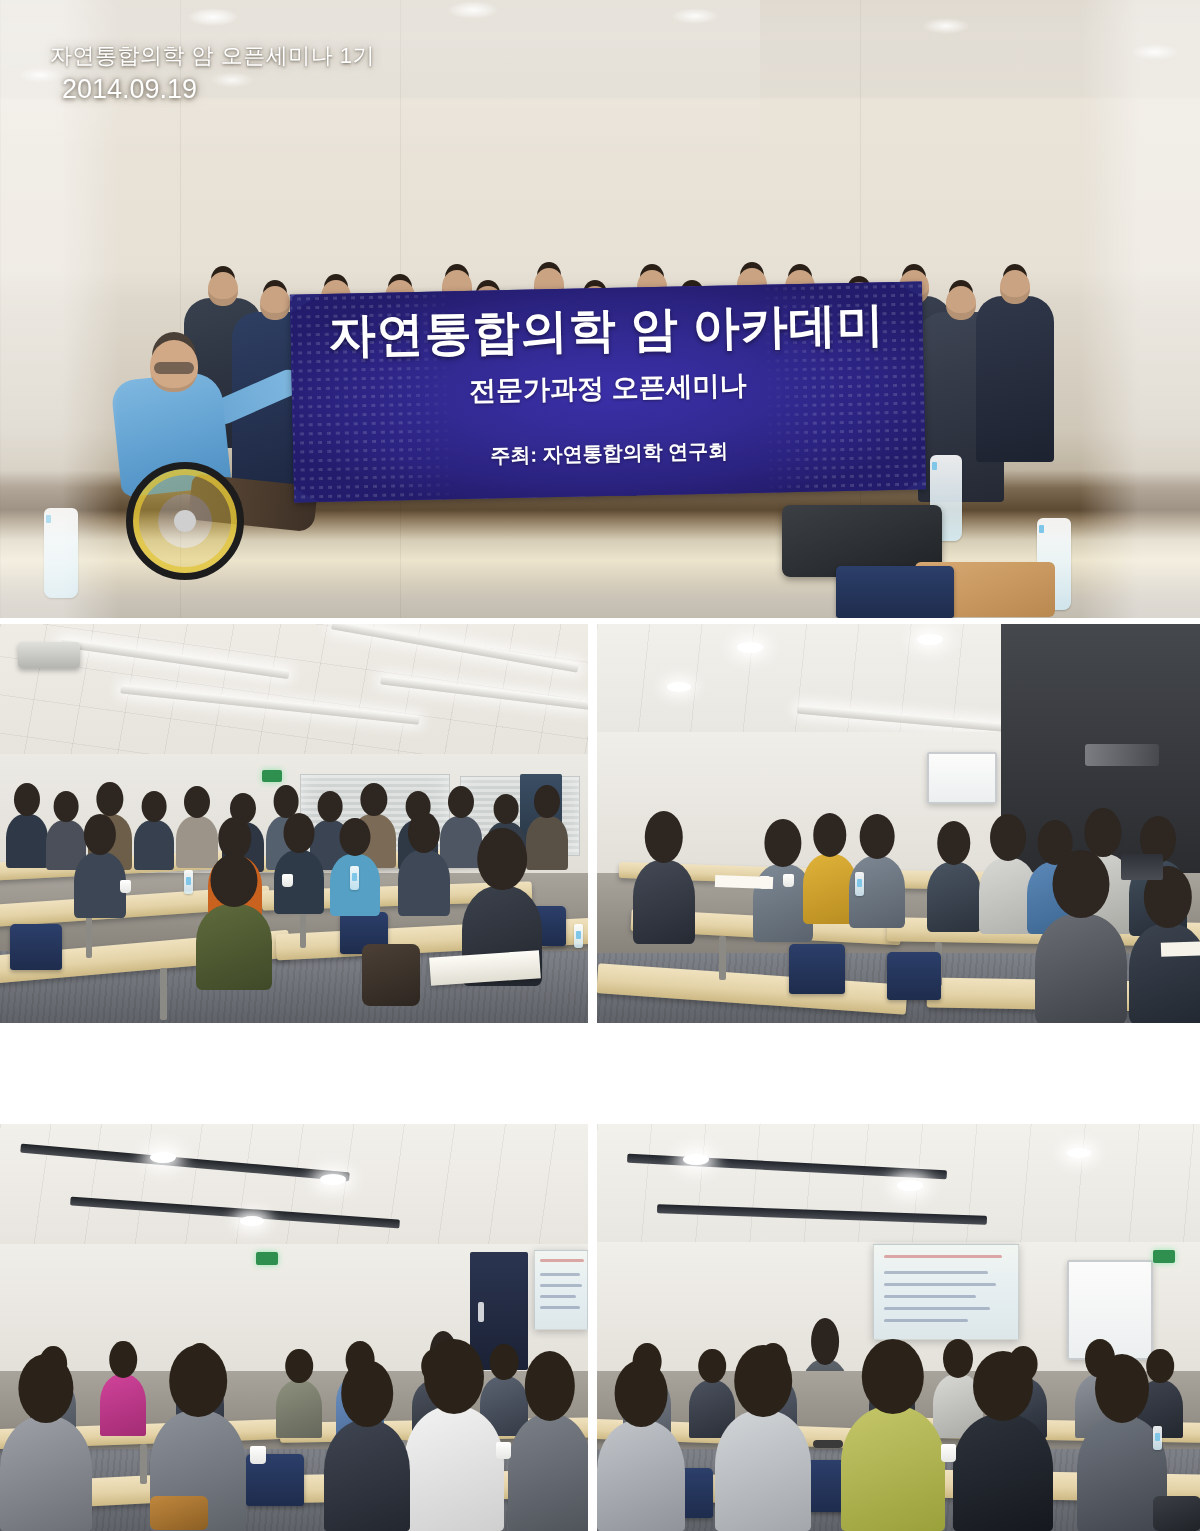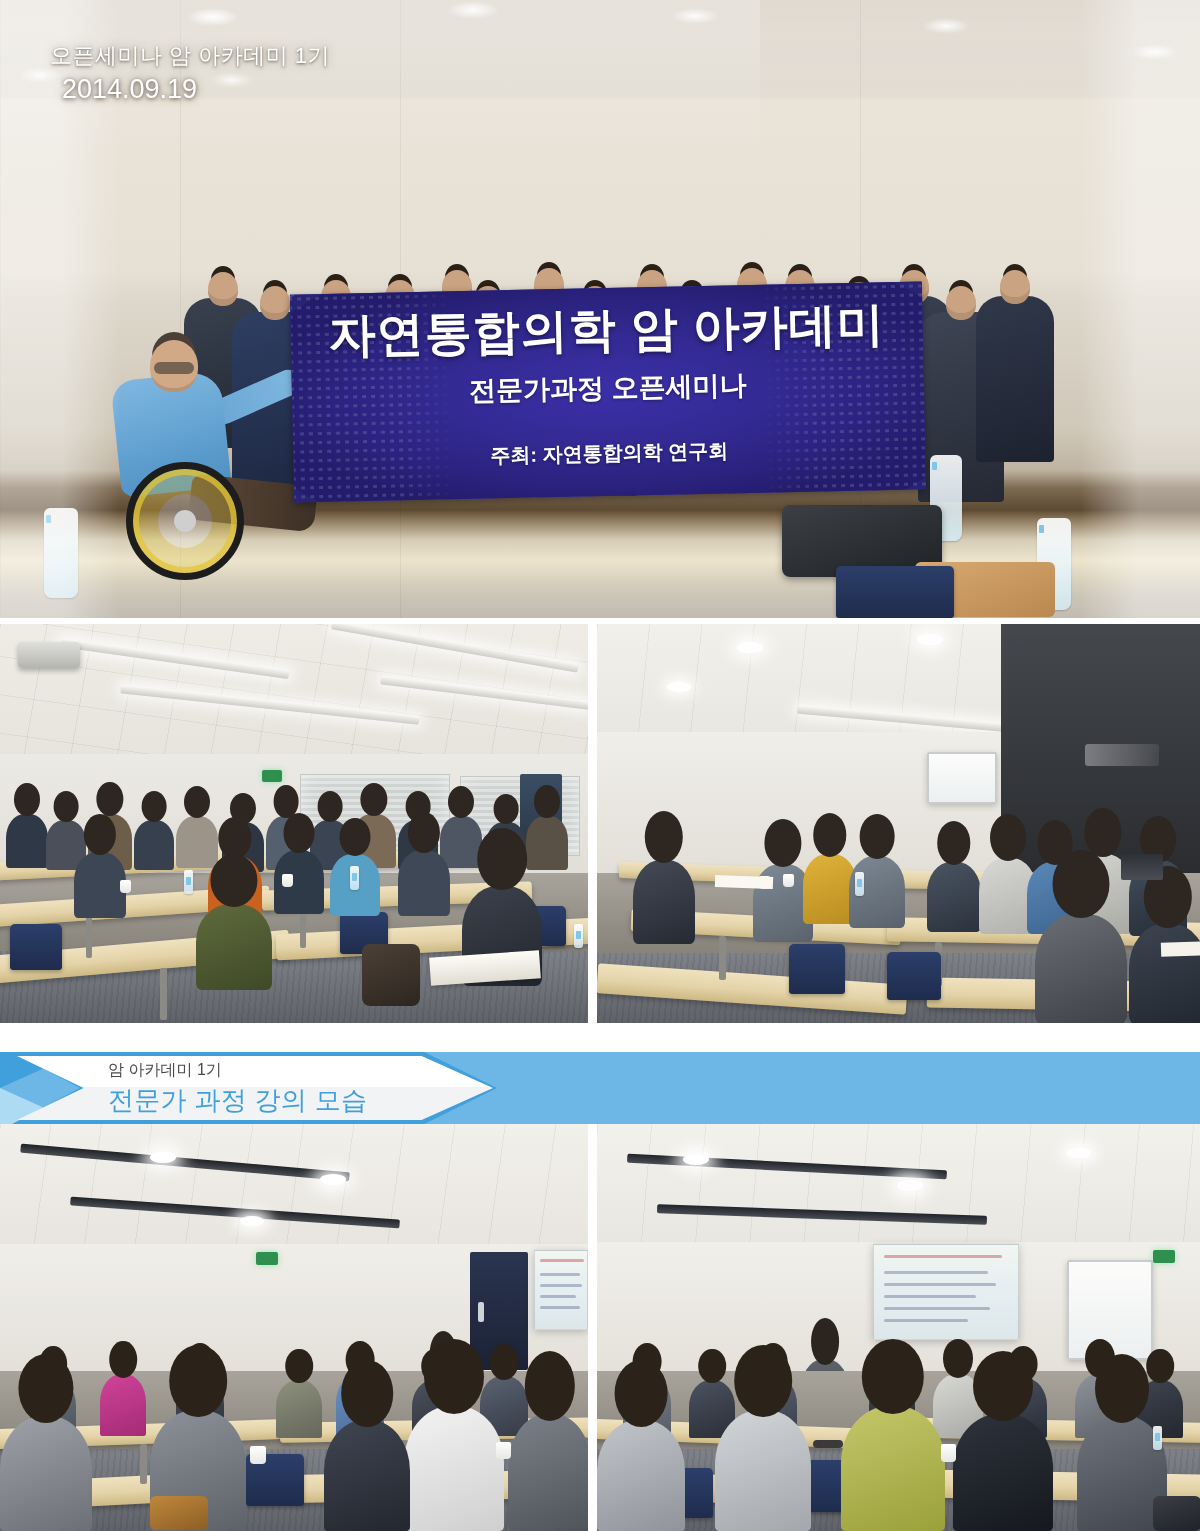--- a/index.html
+++ b/index.html
@@ -528,21 +528,21 @@
     <div class="bottle" style="left:930px; top:455px; width:32px; height:86px; border-radius:6px 6px 8px 8px;"></div>
     <div class="bottle" style="left:1037px; top:518px; width:34px; height:92px; border-radius:6px 6px 8px 8px;"></div>
     <div style="position:absolute;left:782px;top:505px;width:160px;height:72px;background:linear-gradient(160deg,#3c3f44,#1f2225);border-radius:8px;box-shadow:0 3px 7px rgba(0,0,0,.35);"></div>
     <div style="position:absolute;left:915px;top:562px;width:140px;height:55px;background:linear-gradient(160deg,#d9a973,#b8884f);border-radius:6px;"></div>
     <div class="chair" style="left:836px;top:566px;width:118px;height:52px;"></div>
 
     <div class="hero-veil"></div>
     <div class="hero-title-scrim"></div>
 
     <div class="hero-text">
-      <div class="hero-kicker">오픈세미나 암 아카데미 1기</div>
+      <div class="hero-kicker">자연통합의학 암 오픈세미나 1기</div>
       <div class="hero-headline-row">
         <div class="hero-date">2014.09.19</div>
       </div>
     </div>
   </div>
 
   <div class="row2">
 
     <div class="ph left">
       <div class="room"></div>
@@ -652,30 +652,20 @@
 
       <div style="position:absolute;left:524px;top:230px;width:42px;height:26px;background:linear-gradient(to bottom,#2e3238,#4a4e54);border-radius:2px;"></div>
       <div class="bottle" style="left:258px;top:248px;"></div>
       <div class="cup" style="left:162px;top:252px;"></div>
       <div class="cup" style="left:186px;top:250px;"></div>
       <div style="position:absolute;left:118px;top:252px;width:58px;height:12px;background:#faf8f0;transform:rotate(2deg);"></div>
       <div style="position:absolute;left:564px;top:318px;width:46px;height:14px;background:#f6f3ea;transform:rotate(-2deg);"></div>
     </div>
   </div>
 
-  <div class="divider">
-    <div class="div-tri-dark"></div>
-    <div class="div-tri-light"></div>
-    <div class="div-arrow"></div>
-    <div class="div-arrow-fill"></div>
-    <div class="div-text">
-      <div class="div-kicker">암 아카데미 1기</div>
-      <div class="div-title">전문가 과정 강의 모습</div>
-    </div>
-  </div>
 
   <div class="row3">
 
     <div class="ph3 left">
       <div class="room" style="background:linear-gradient(to bottom,#e9e7e2 0px,#f2f0ec 70px,#efede8 140px,#e8e5df 190px,#ddd8d0 220px,#cdc7bd 248px,#b5b0a6 278px,#97928a 320px,#7d7972 370px,#63605a 407px);"></div>
       <div class="ceiling-grid" style="height:130px;background:repeating-linear-gradient(98deg,rgba(0,0,0,.055) 0 1px,rgba(0,0,0,0) 1px 50px),linear-gradient(to bottom,#f2f0eb,#e7e4de);"></div>
       <div class="ceil-strip" style="left:20px;  top:34px;  width:330px; transform:rotate(5deg); background:linear-gradient(to bottom,#1f2226,#4a4d52); box-shadow:none;"></div>
       <div class="ceil-strip" style="left:70px;  top:84px;  width:330px; transform:rotate(4deg); background:linear-gradient(to bottom,#1f2226,#4a4d52); box-shadow:none;"></div>
       <div style="position:absolute;left:150px;top:28px;width:26px;height:11px;border-radius:50%;background:#fff;box-shadow:0 0 16px 8px rgba(255,255,255,.92);"></div>
       <div style="position:absolute;left:320px;top:50px;width:26px;height:11px;border-radius:50%;background:#fff;box-shadow:0 0 16px 8px rgba(255,255,255,.9);"></div>

